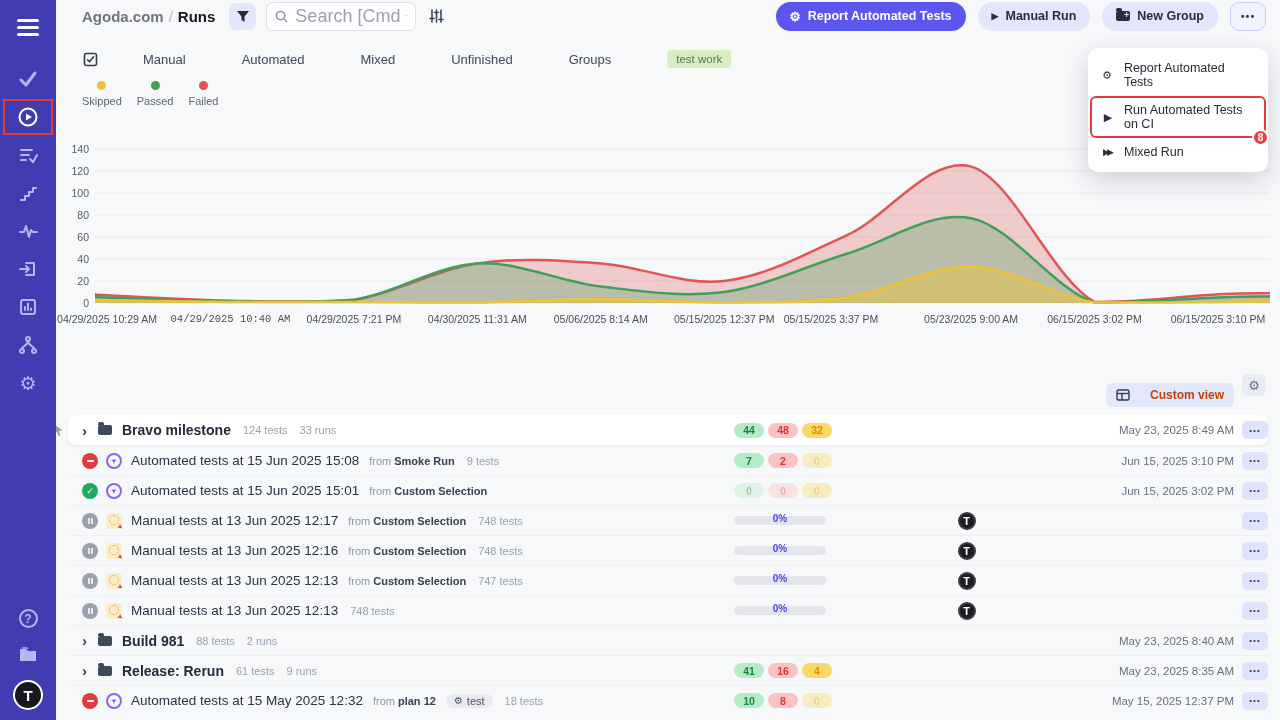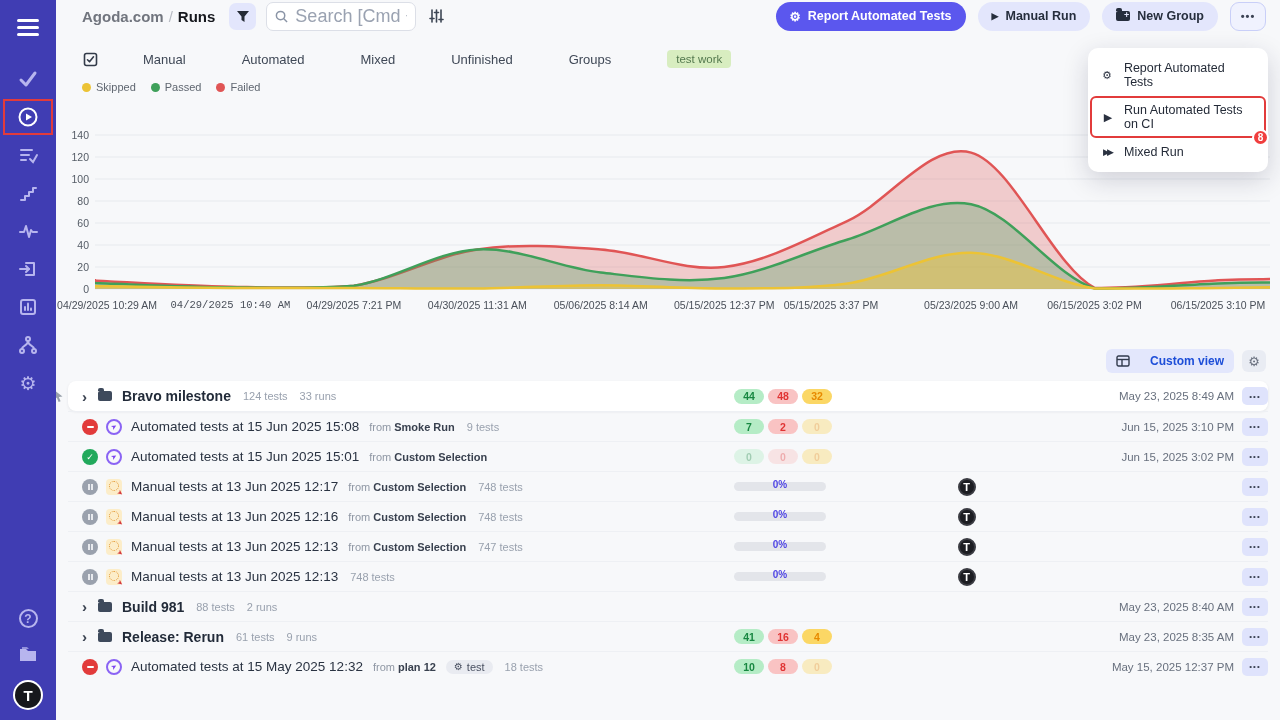--- a/index.html
+++ b/index.html
@@ -55,30 +55,30 @@
   .hl-badge { position:absolute; right:-5px; bottom:-10px; width:17px; height:17px; border-radius:50%; background:#f03e3e; border:2px solid #fff; color:#fff; font-size:10px; font-weight:bold; display:flex; align-items:center; justify-content:center; }
 
   
   .tabbar { display:flex; align-items:center; margin:18px 14px 0 26px;gap:28px; }
   .tabbar .tab-ic { margin-right:16px; display:flex; }
   .tab { font-size:13px; color:#3f4856; margin-right:28px; cursor:pointer; }
   .tag-pill { background:#d8edc0; color:#54794e; font-size:11.5px; border-radius:4px; padding:3px 9px; }
 
   
   .legend { display:flex; align-items:center; gap:15px; margin:13px 0 0 26px; }
-  .leg-item { display:flex; align-items:center; gap:5px; font-size:11px; color:#5f6670; }
+  .leg-item { display:flex; align-items:center; gap:5px; font-size:11px; color:#5f6670;flex-direction:column; }
   .leg-dot { width:9px; height:9px; border-radius:50%; }
   .chart-area { position:relative; margin:40px 10px 0 39px; height:200px; }
   .chart-area svg.plot { display:block; width:1175px; height:162px; }
   .ylab { position:absolute; left:-36px; width:30px; text-align:right; font-size:10.5px; color:#555c66; }
   .xlab { position:absolute; top:166px; transform:translateX(-50%); font-size:10.5px; color:#494f59; white-space:nowrap; }
 
   
   .view-row { display:flex; justify-content:flex-end; align-items:center; gap:8px; margin:16px 14px 8px 0; }
-  .btn-view { height:24px; background:#e3e7fc; border:none; border-radius:6px; font-size:12px; font-weight:bold; color:#1d4ed8; display:flex; align-items:center; gap:20px; padding:0 10px; cursor:pointer; }
+  .btn-view { height:24px; background:#e3e7fc; border:none; border-radius:6px; font-size:12px; font-weight:bold; color:#c2410c; display:flex; align-items:center; gap:20px; padding:0 10px; cursor:pointer;margin-top:20px; }
   .btn-gear { width:24px; height:22px; background:#e9ecf3; border:none; border-radius:6px; color:#6b7280; font-size:13px; cursor:pointer; line-height:1; }
 
   
   .rows { margin:0 12px; }
   .trow { position:relative; display:flex; align-items:center; height:30px; padding-left:14px; font-size:13.5px; }
   .trow + .trow { border-top:1px solid #eef0f4; }
   .trow.hl { background:#fff; border-radius:8px; box-shadow:0 1px 3px rgba(16,24,40,.08); }
   .pointer-ic { position:absolute; left:-15px; top:9px; }
   .chev { color:#3a4250; font-weight:bold; font-size:15px; margin-right:11px; line-height:1; cursor:pointer; }
   .gname { font-size:14px; font-weight:bold; color:#222b39; }

